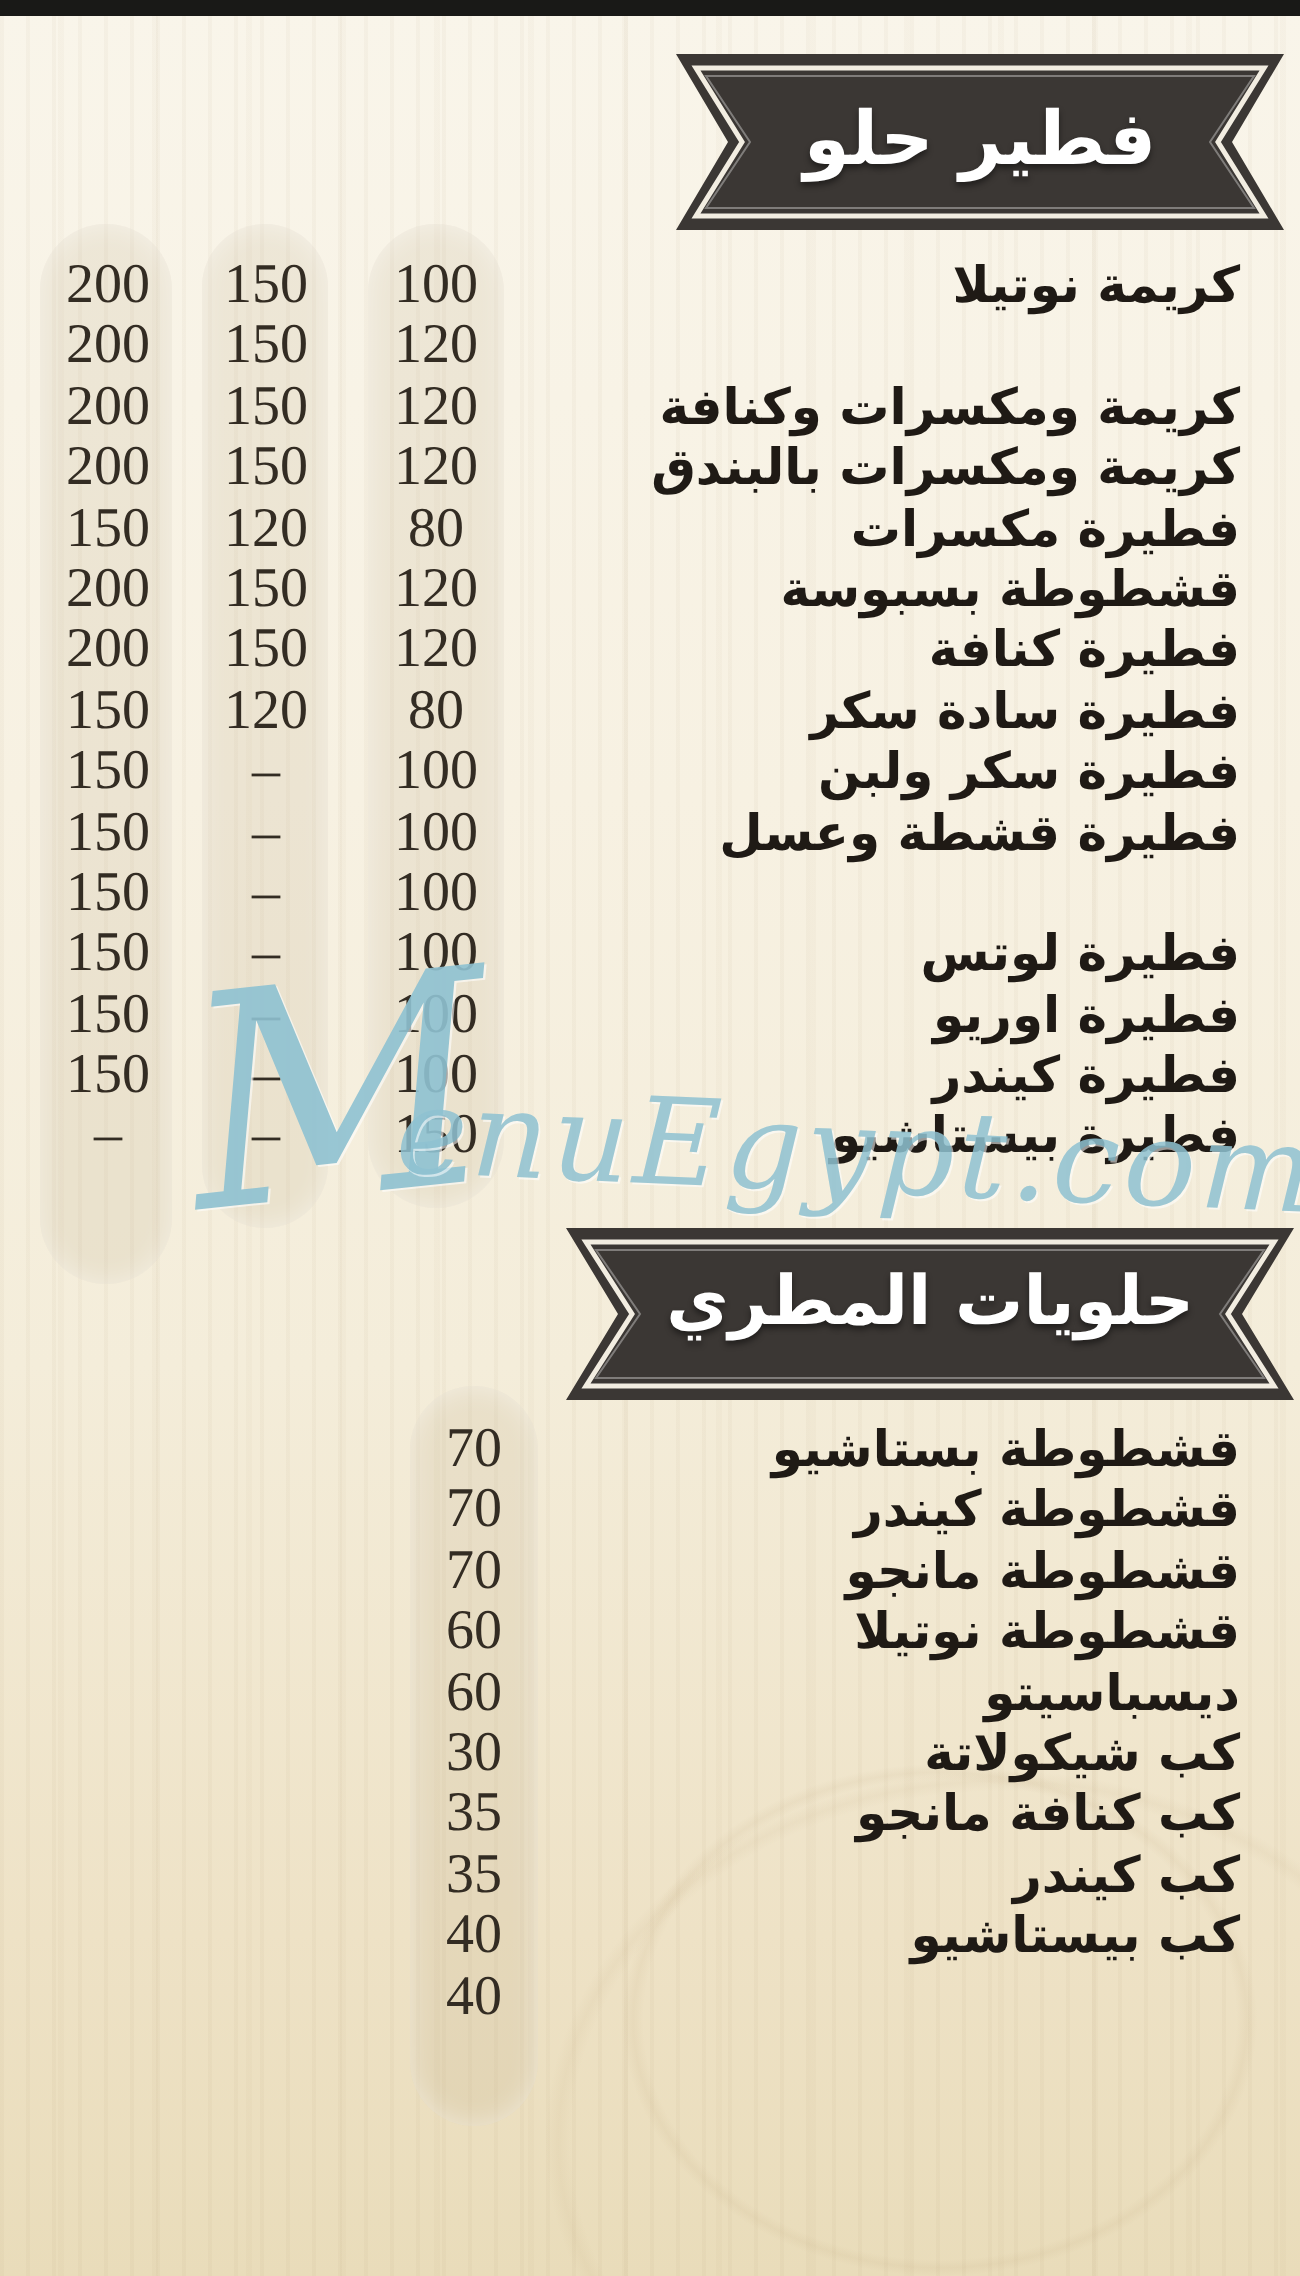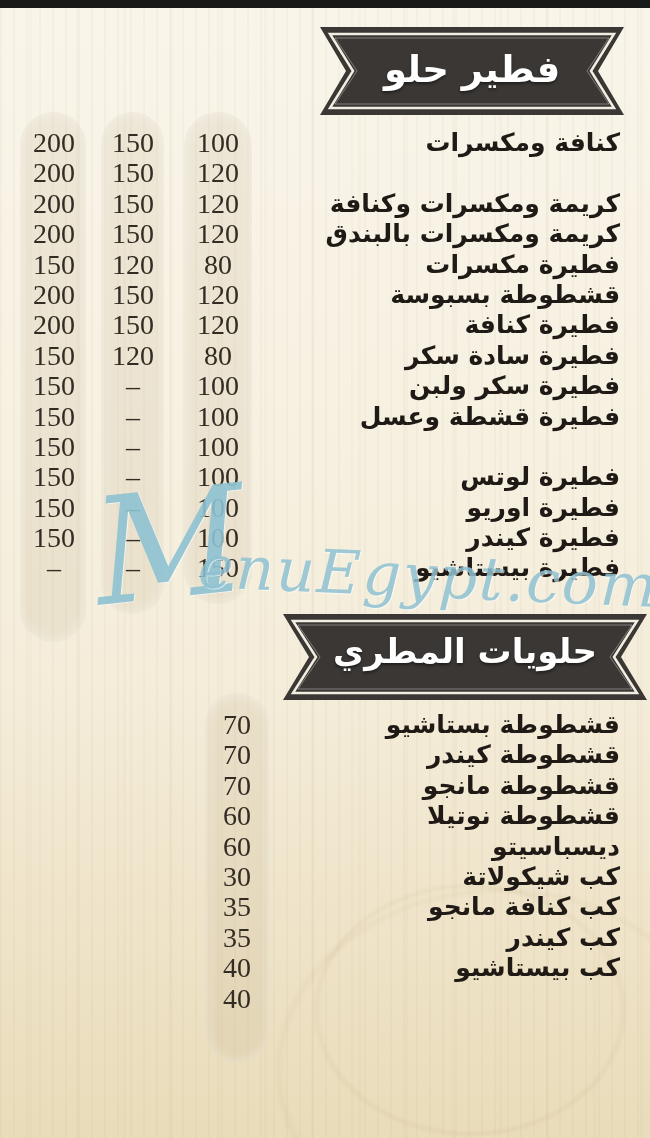--- a/index.html
+++ b/index.html
@@ -26,21 +26,21 @@
   .pill.p4{left:205px;top:693px;width:64px;height:370px;}
 
   .ribbon{position:absolute;}
   .ribbon svg{display:block;}
   .ribbon .label{
     position:absolute;inset:0;display:flex;align-items:center;justify-content:center;
     color:#ffffff;font-weight:bold;direction:rtl;
     text-shadow:0 2px 3px rgba(0,0,0,0.45);
     font-family:"DejaVu Sans","Liberation Sans",sans-serif;
   }
-  .ribbon.r1{left:320px;top:27px;width:304px;height:88px;}
+  .ribbon.r1{left:338px;top:27px;width:304px;height:88px;}
   .ribbon.r1 .label{font-size:37px;padding-bottom:4px;}
   .ribbon.r2{left:283px;top:614px;width:364px;height:78px;}
   .ribbon.r2 .label{font-size:34px;padding-bottom:4px;}
 
   .list{position:absolute;left:0;width:650px;}
   .list1{top:128px;}
   .list2{top:710px;}
   .row{position:relative;height:30.4px;}
   .price{
     position:absolute;top:0;height:30.4px;line-height:30.4px;text-align:center;
@@ -82,21 +82,21 @@
       <polygon points="15,11 289,11 267,44 289,77 15,77 37,44" fill="none" stroke="rgba(255,255,255,0.35)" stroke-width="1"></polygon>
     </svg>
     <span class="label">فطير حلو</span>
   </div>
 
   <div class="list list1">
       <div class="row">
     <span class="price c1">200</span>
     <span class="price c2">150</span>
     <span class="price c3">100</span>
-    <span class="iname">كنافة ومكسرات</span>
+    <span class="iname">كريمة نوتيلا</span>
   </div>
       <div class="row">
     <span class="price c1">200</span>
     <span class="price c2">150</span>
     <span class="price c3">120</span>
   </div>
       <div class="row">
     <span class="price c1">200</span>
     <span class="price c2">150</span>
     <span class="price c3">120</span>

